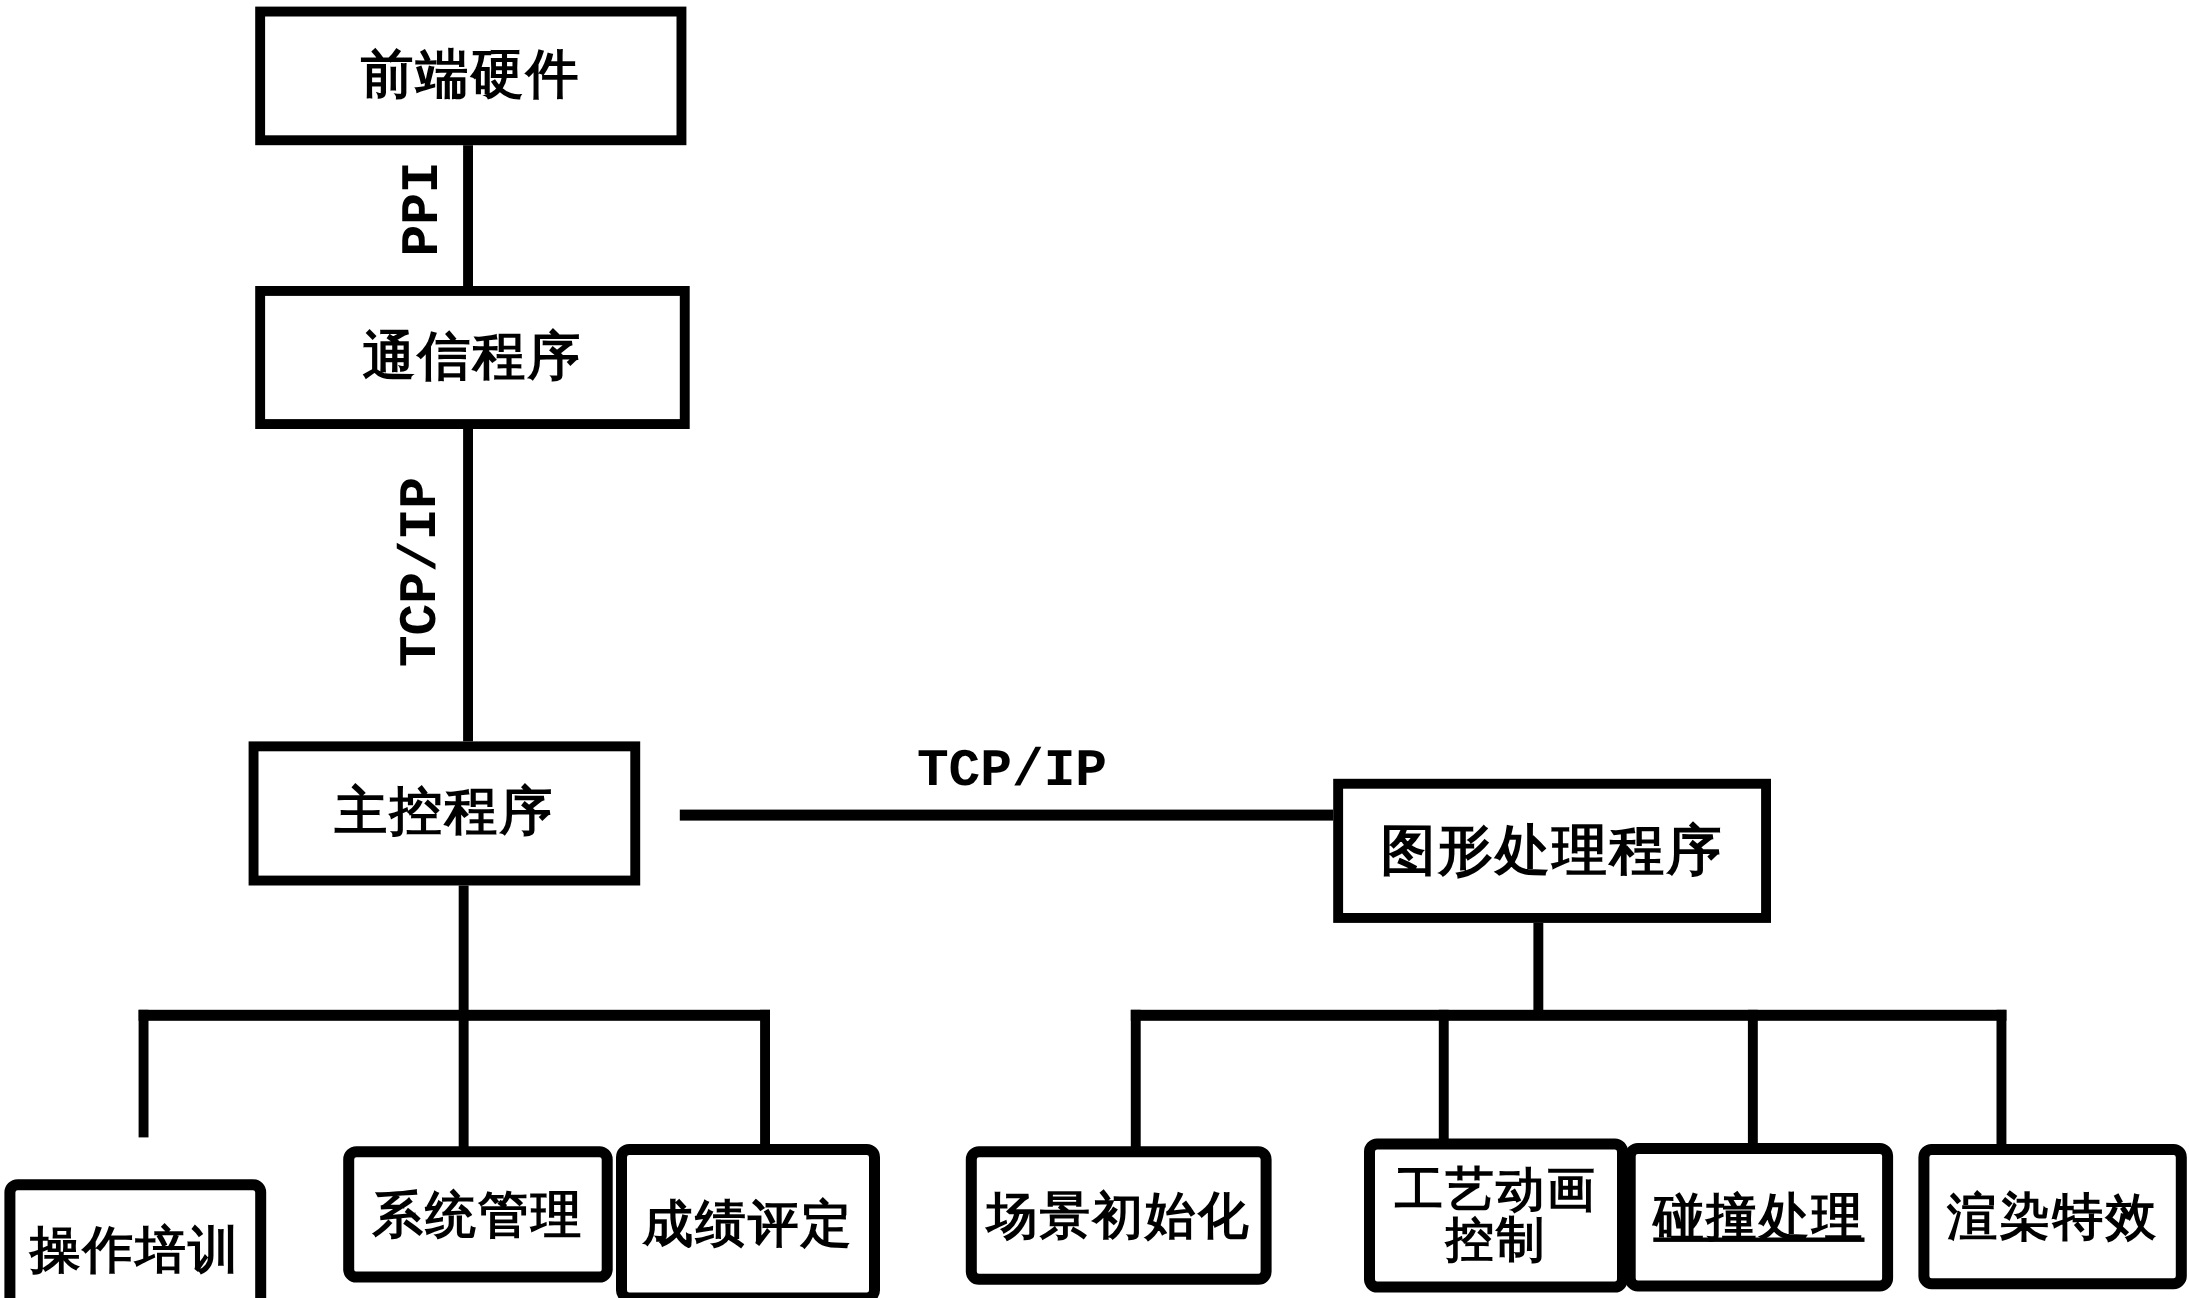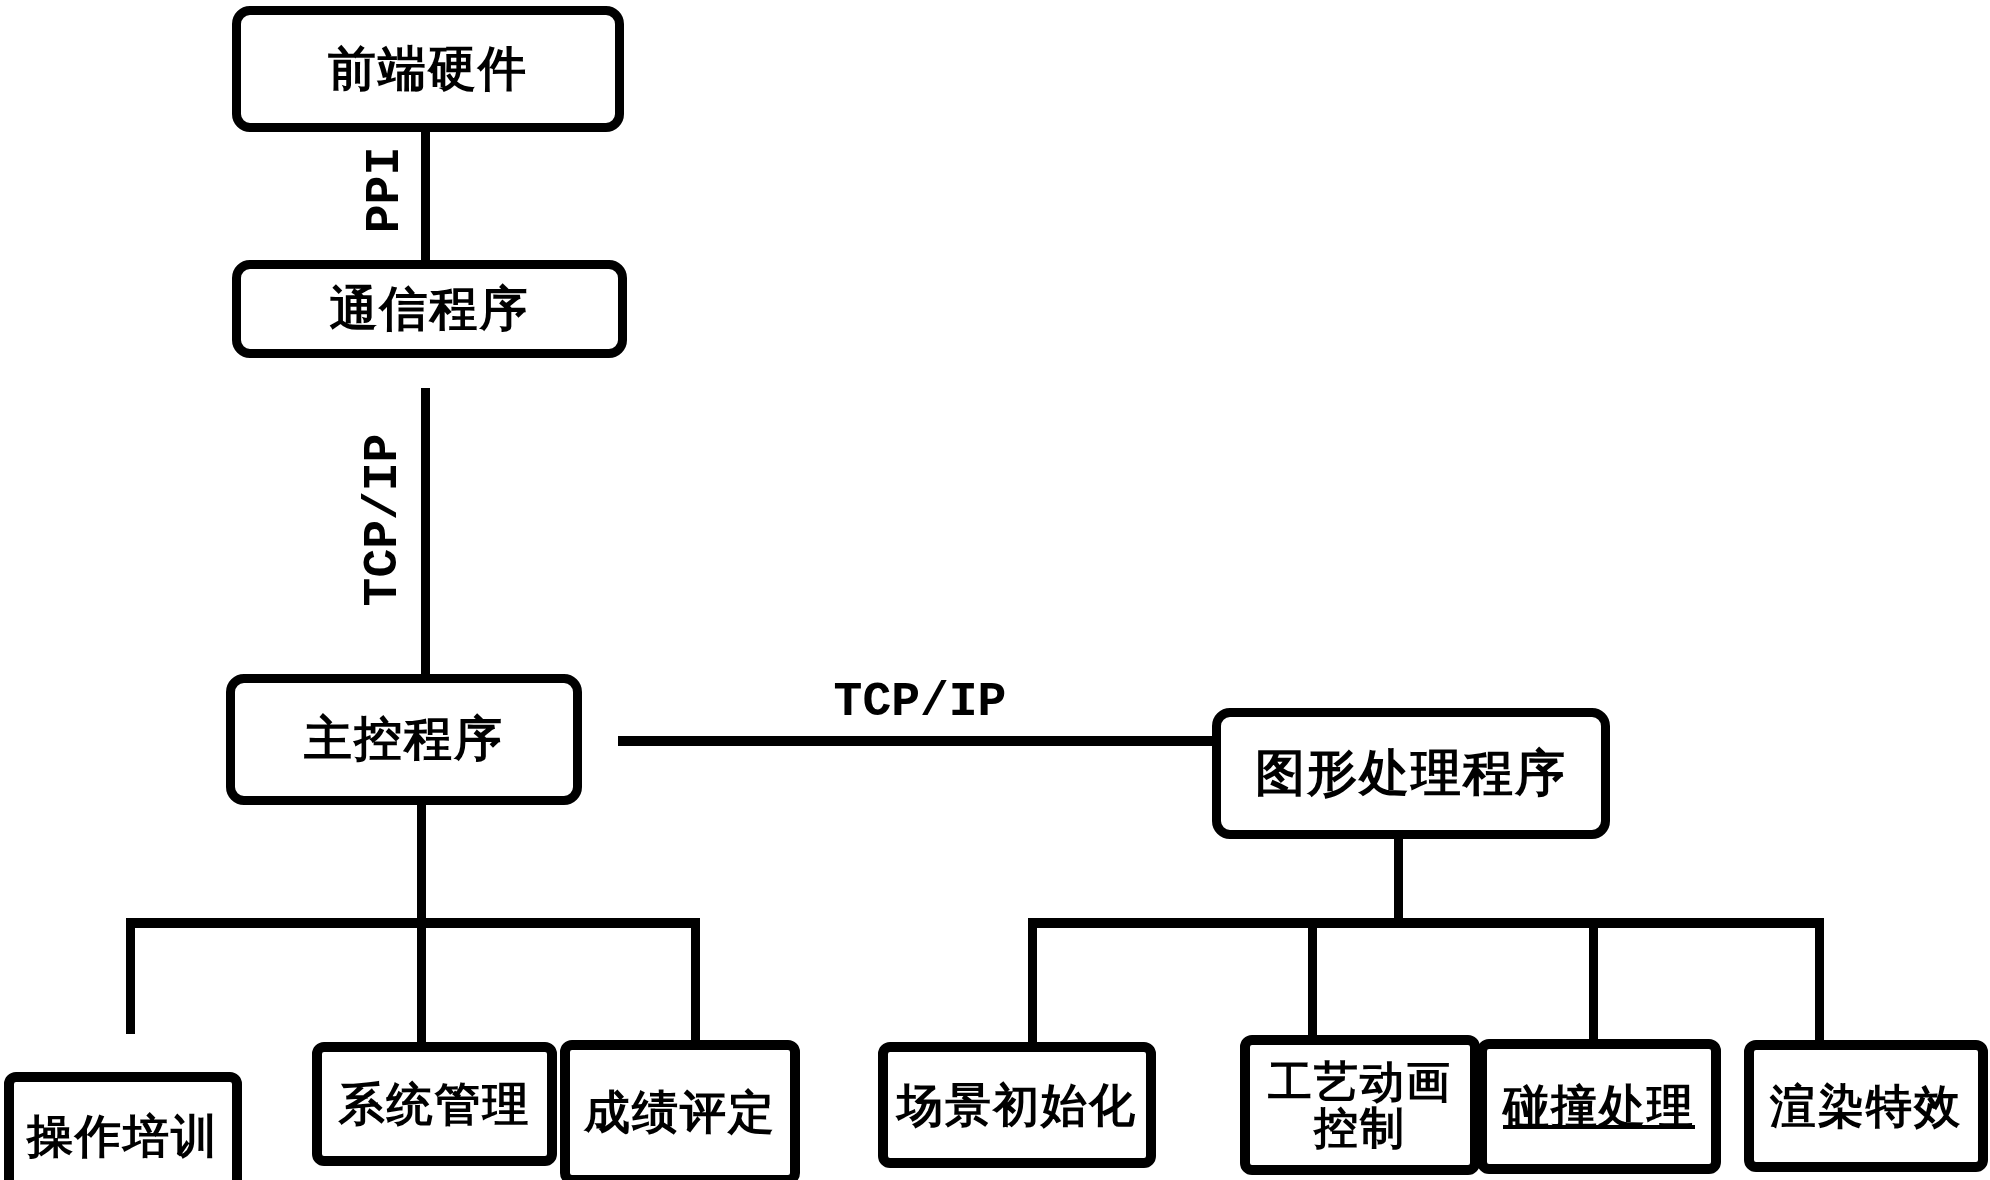--- a/index.html
+++ b/index.html
@@ -20,21 +20,21 @@
     position: absolute;
     box-sizing: border-box;
     border: 9px solid #000000;
     background: #ffffff;
     display: flex;
     align-items: center;
     justify-content: center;
     text-align: center;
     font-weight: bold;
     color: #000000;
-    border-radius: 18px;
+    border-radius: 0;
   }
   .node.rounded { border-radius: 12px; border-width: 10px; }
   .node .lbl { display: block; line-height: 1.05; letter-spacing: 2px; }
   .fs48 { font-size: 48px; }
   .fs50 { font-size: 50px; }
   .fs46 { font-size: 46px; }
   .fs44 { font-size: 44px; }
   
   .edge {
     position: absolute;
@@ -75,21 +75,21 @@
   <div class="edge" style="left:1815px; top:918px; width:9px;   height:124px;"></div>
 
   <div class="edge-label vertical" style="left:285px; top:160px; width:200px; height:60px; line-height:60px;">PPI</div>
   <div class="edge-label vertical" style="left:273px; top:490px; width:220px; height:60px; line-height:60px;">TCP/IP</div>
   <div class="edge-label" style="left:820px; top:674px; width:200px; height:56px; line-height:56px;">TCP/IP</div>
 
   <div class="node fs48" style="left:232px; top:6px; width:392px; height:126px;">
     <span class="lbl">前端硬件</span>
   </div>
 
-  <div class="node fs48" style="left:232px; top:260px; width:395px; height:98px;">
+  <div class="node fs48" style="left:232px; top:260px; width:395px; height:130px;">
     <span class="lbl">通信程序</span>
   </div>
 
   <div class="node fs48" style="left:226px; top:674px; width:356px; height:131px;">
     <span class="lbl">主控程序</span>
   </div>
 
   <div class="node fs50" style="left:1212px; top:682px; width:398px; height:131px;margin-top:26px;">
     <span class="lbl">图形处理程序</span>
   </div>

